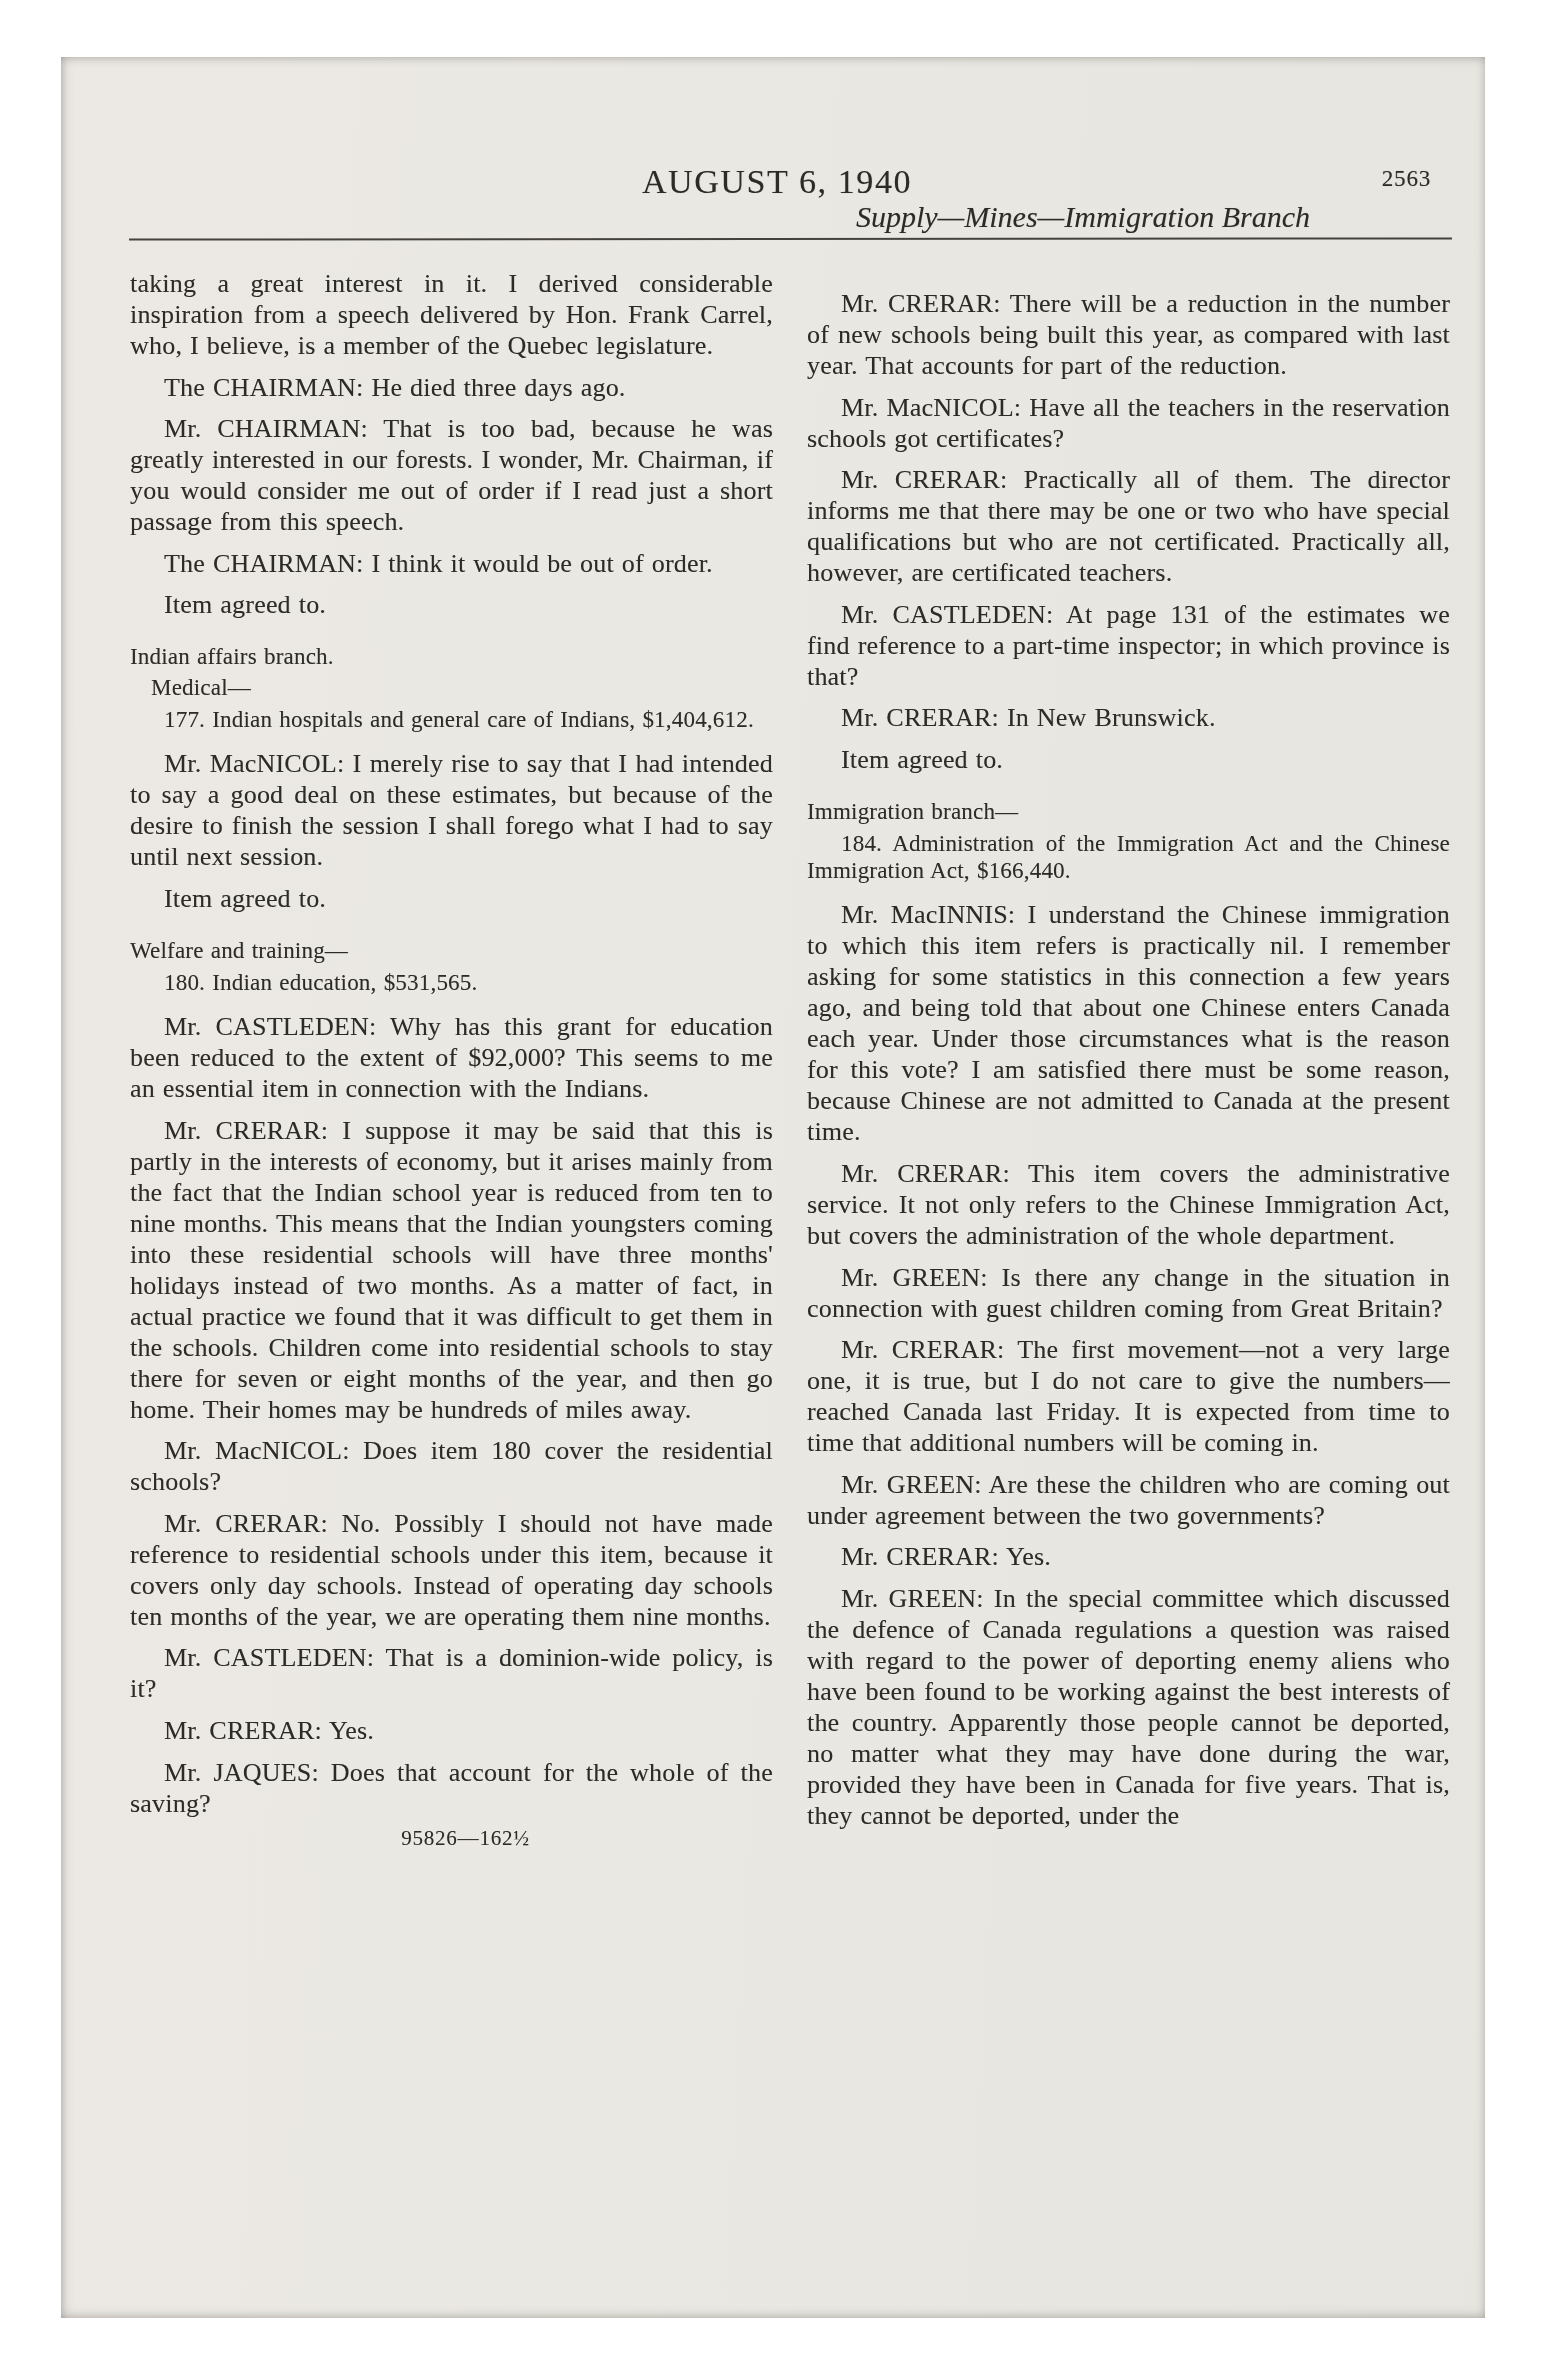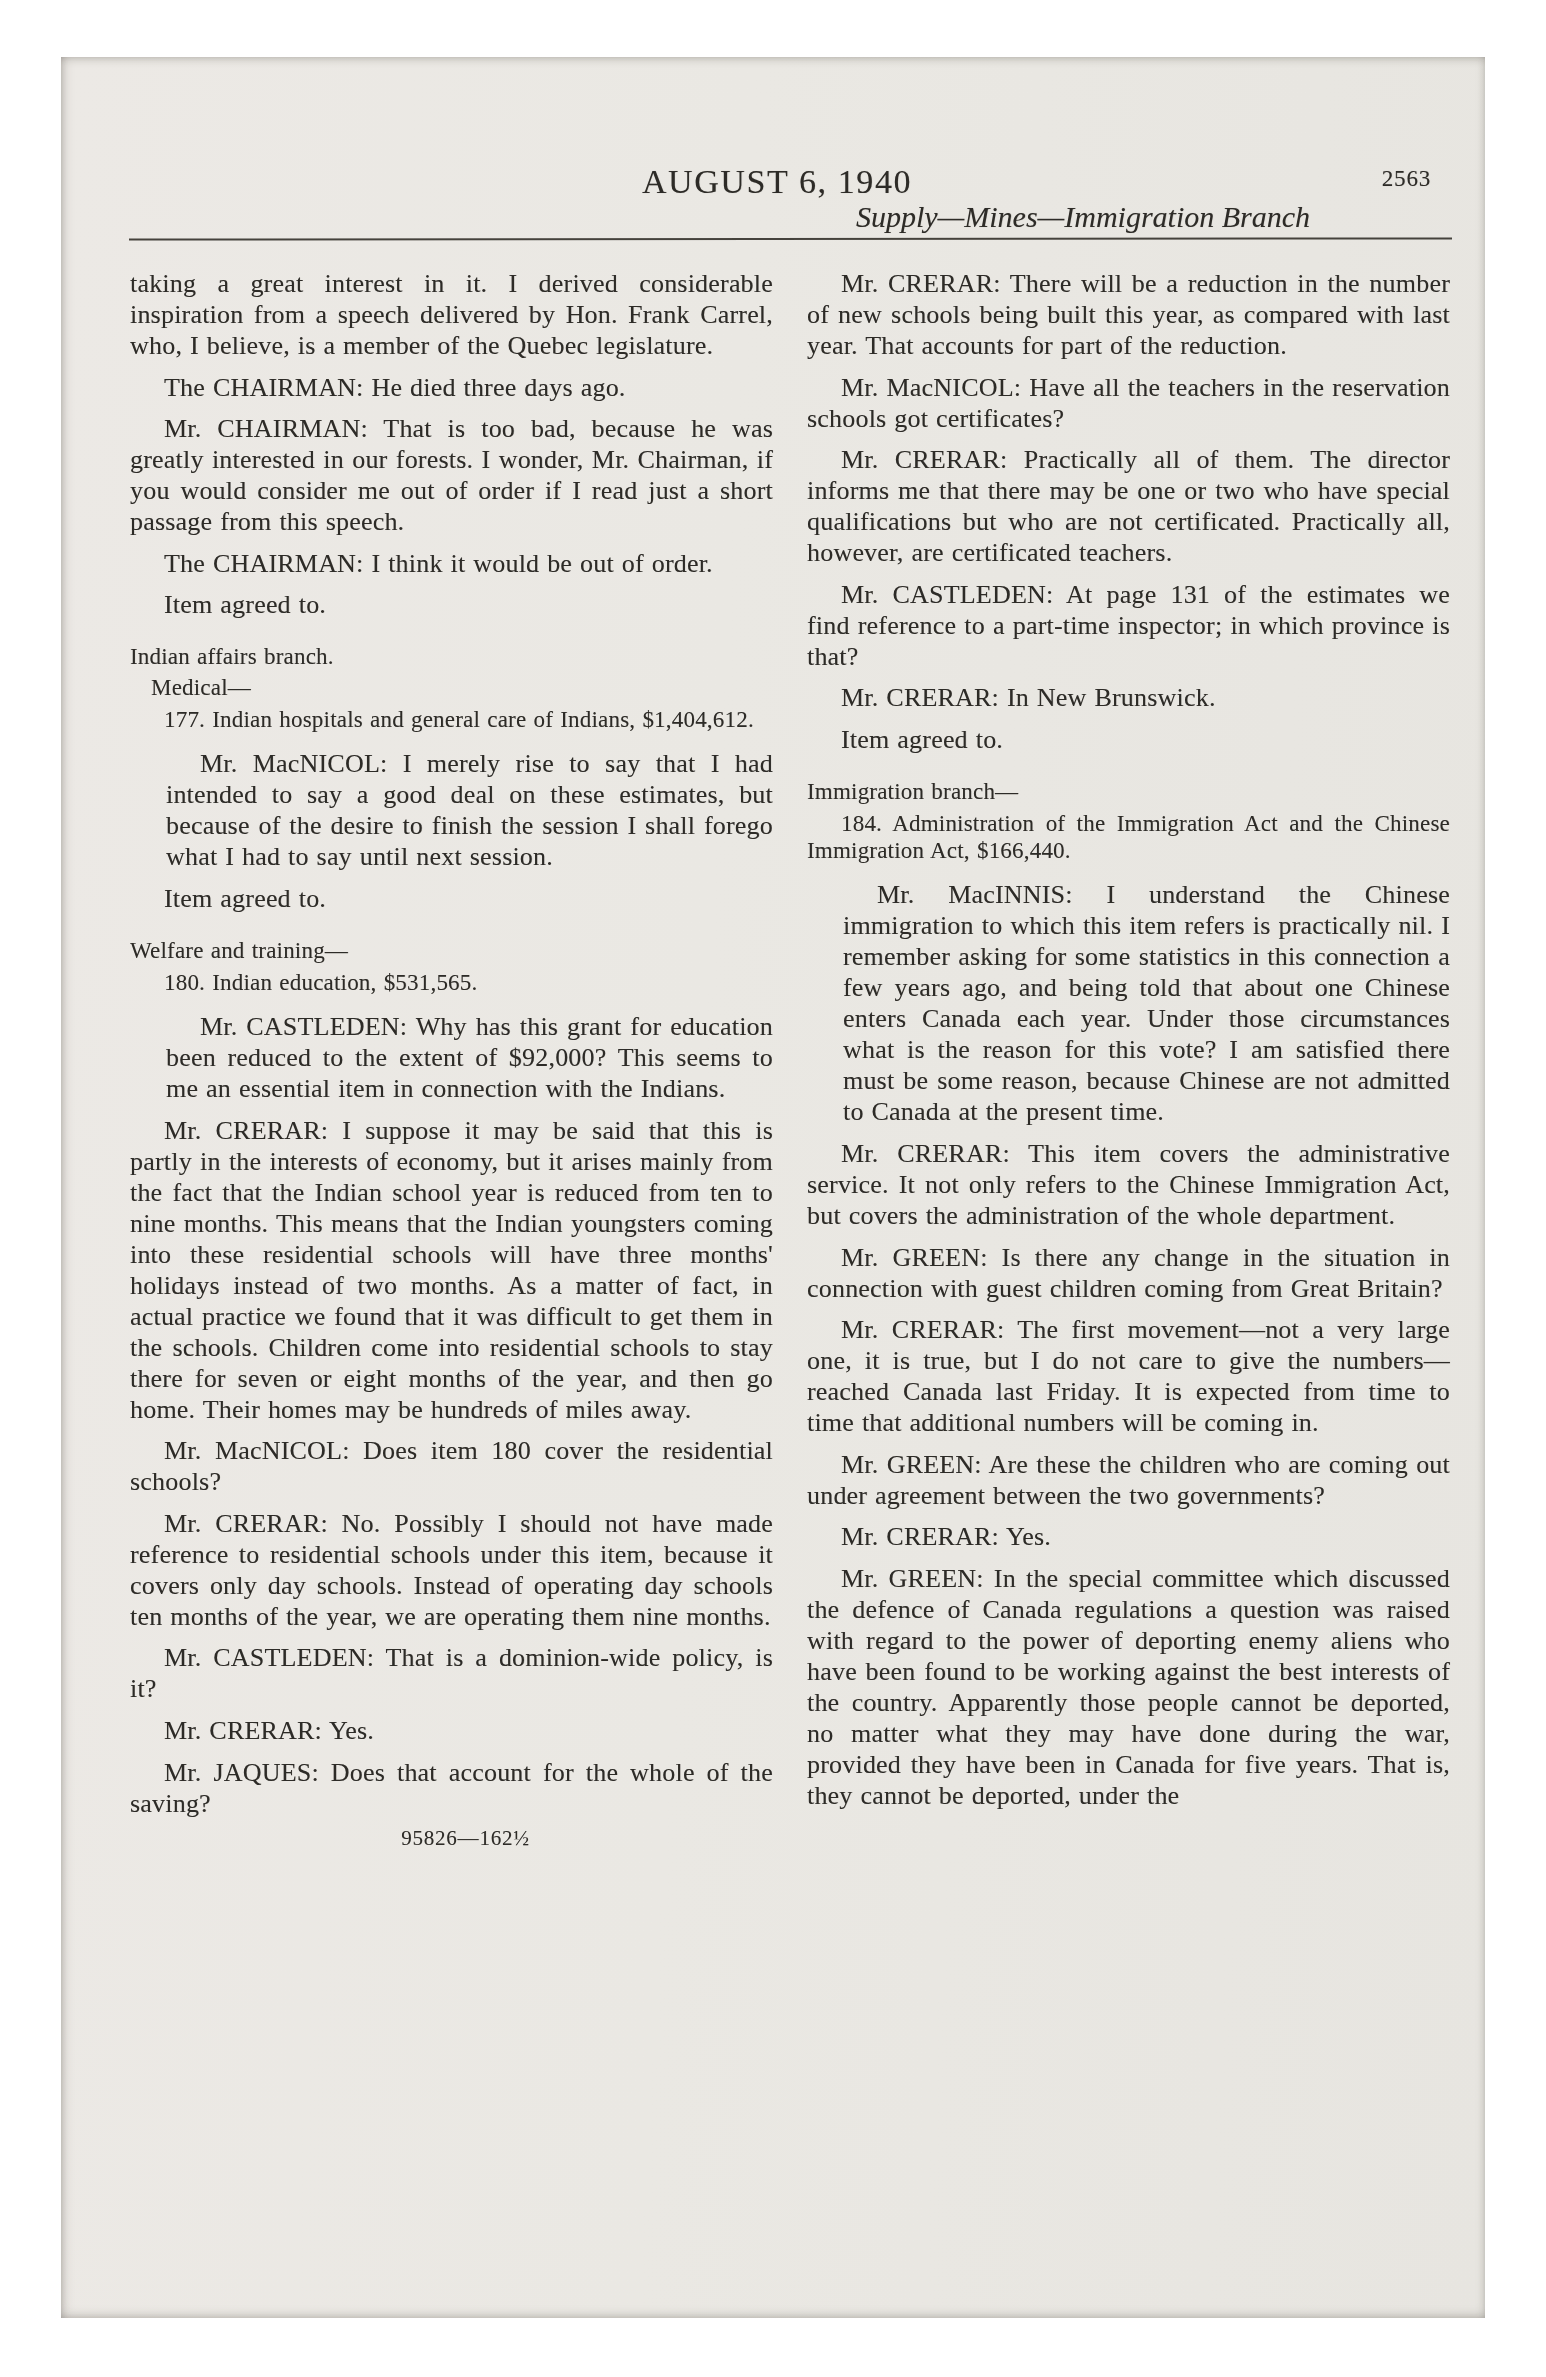--- a/index.html
+++ b/index.html
@@ -47,26 +47,26 @@
     display:flex;gap:34px;align-items:flex-start;
   }
   .col{width:643px;}
   .para{
     margin:0;font-size:26px;line-height:31px;text-align:justify;
     color:var(--ink);
     text-shadow:0.3px 0.3px 0.6px rgba(45,42,38,.28);
     word-spacing:1.2px;letter-spacing:0.2px;
   }
   .para + .para{margin-top:10.6px;}
-  .speech,.procedural{text-indent:34px;}
+  .speech,.procedural{text-indent:34px;margin-top:20px;}
   .continuation{text-indent:0;}
   .vote-heading{margin-top:21px !important;font-size:23px;line-height:27px;text-indent:0;}
   .vote-subheading{margin-top:3.3px !important;font-size:23px;line-height:27px;text-indent:21px;}
   .vote-item{margin-top:4.9px !important;font-size:23px;line-height:27px;text-indent:34px;}
-  .vote-item + .speech{margin-top:15.5px;margin-left:36px;}
+  .vote-item + .speech{margin-top:15.5px;}
   .procedural + .vote-heading{margin-top:23px !important;}
   .item-number{}
   .print-mark{
     margin-top:7.4px !important;font-size:21px;line-height:24.5px;
     text-align:center;text-indent:0;padding-left:28px;letter-spacing:0.8px;
   }
 </style>
 </head>
 <body>
 

